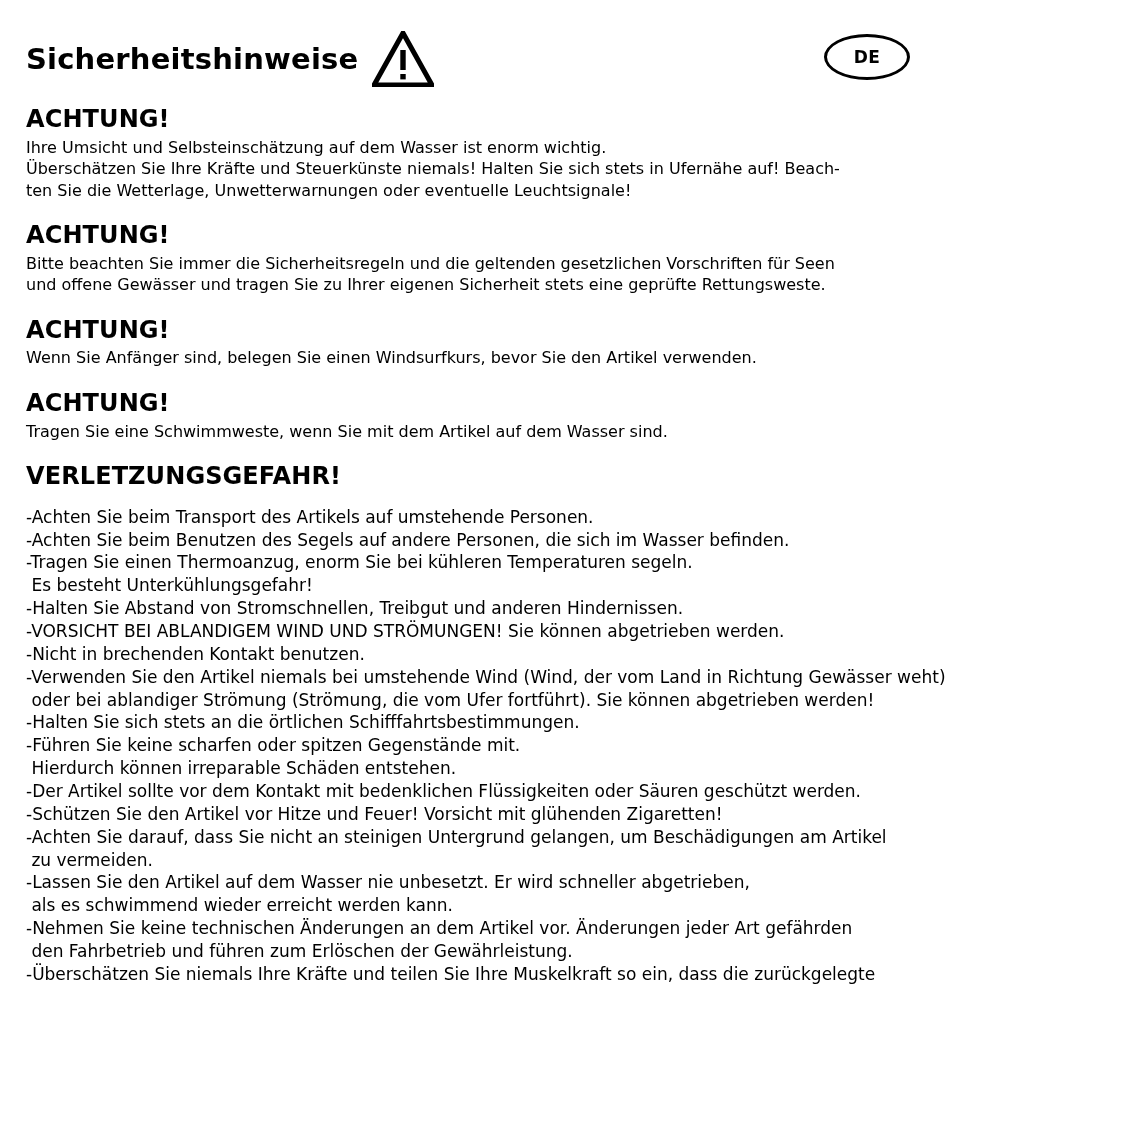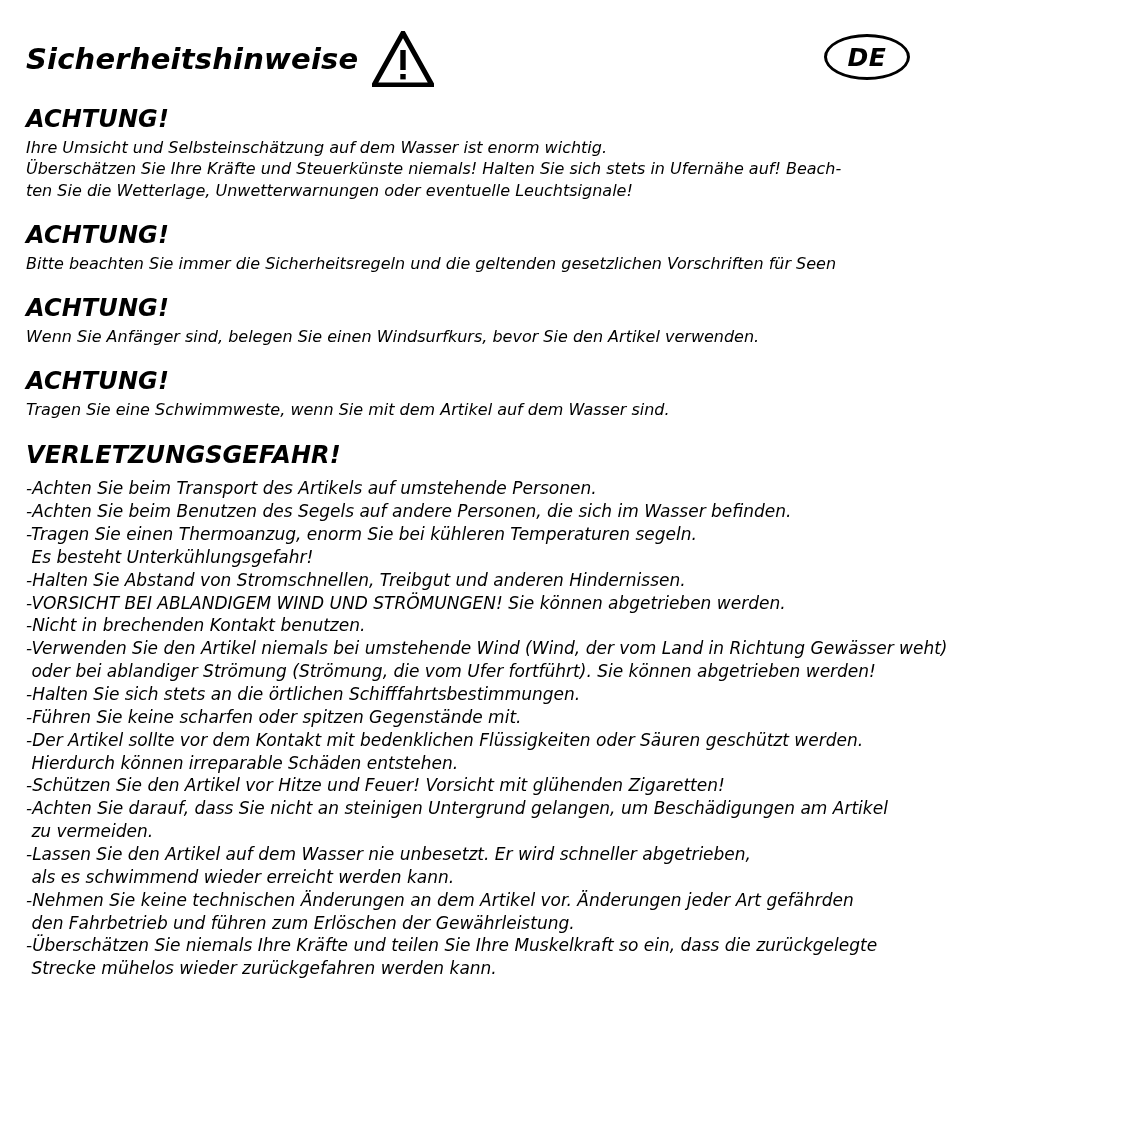--- a/index.html
+++ b/index.html
@@ -13,21 +13,20 @@
     font-family: "DejaVu Sans", sans-serif;
     color: #000000;
     overflow: hidden;
   }
   .page {
     position: relative;
     width: 942px;
     height: 1147px;
     box-sizing: border-box;
     padding: 22px 26px 12px 26px;
-    font-style: italic;
   }
 
   
   .header {
     position: relative;
     height: 74px;
     display: flex;
     align-items: center;
   }
   .title {
@@ -50,21 +49,21 @@
     width: 86px;
     height: 46px;
     border: 3px solid #000;
     border-radius: 50% / 50%;
     display: flex;
     align-items: center;
     justify-content: center;
     box-sizing: border-box;
   }
   .country-badge span {
-    font-size: 25px;
+    font-size: 17px;
     font-weight: bold;
     letter-spacing: 0.5px;
   }
 
   
   .content {
     margin-top: 8px;
   }
   .block {
     margin-bottom: 19px;
@@ -92,21 +91,21 @@
     margin: 0;
     padding: 0;
     list-style: none;
   }
   .list li {
     font-size: 17px;
     line-height: 1.345;
     white-space: pre;
   }
   .injury-block .heading {
-    margin-bottom: 7px;
+    margin-bottom: 14px;
   }
 </style>
 </head>
 <body>
 
 <div class="page">
 
   <div class="header">
     <div class="title">Sicherheitshinweise</div>
     <svg class="warn-triangle" viewBox="0 0 62 56">
@@ -127,20 +126,21 @@
         <span class="line">Ihre Umsicht und Selbsteinschätzung auf dem Wasser ist enorm wichtig.</span>
         <span class="line">Überschätzen Sie Ihre Kräfte und Steuerkünste niemals! Halten Sie sich stets in Ufernähe auf! Beach-</span>
         <span class="line">ten Sie die Wetterlage, Unwetterwarnungen oder eventuelle Leuchtsignale!</span>
       </div>
     </div>
 
     <div class="block">
       <div class="heading">ACHTUNG!</div>
       <div class="para">
         <span class="line">Bitte beachten Sie immer die Sicherheitsregeln und die geltenden gesetzlichen Vorschriften für Seen</span>
+        <span class="line">und offene Gewässer und tragen Sie zu Ihrer eigenen Sicherheit stets eine geprüfte Rettungsweste.</span>
       </div>
     </div>
 
     <div class="block">
       <div class="heading">ACHTUNG!</div>
       <div class="para">
         <span class="line">Wenn Sie Anfänger sind, belegen Sie einen Windsurfkurs, bevor Sie den Artikel verwenden.</span>
       </div>
     </div>
 
@@ -158,28 +158,27 @@
         <li>-Achten Sie beim Benutzen des Segels auf andere Personen, die sich im Wasser befinden.</li>
         <li>-Tragen Sie einen Thermoanzug, enorm Sie bei kühleren Temperaturen segeln.</li>
         <li> Es besteht Unterkühlungsgefahr!</li>
         <li>-Halten Sie Abstand von Stromschnellen, Treibgut und anderen Hindernissen.</li>
         <li>-VORSICHT BEI ABLANDIGEM WIND UND STRÖMUNGEN! Sie können abgetrieben werden.</li>
         <li>-Nicht in brechenden Kontakt benutzen.</li>
         <li>-Verwenden Sie den Artikel niemals bei umstehende Wind (Wind, der vom Land in Richtung Gewässer weht)</li>
         <li> oder bei ablandiger Strömung (Strömung, die vom Ufer fortführt). Sie können abgetrieben werden!</li>
         <li>-Halten Sie sich stets an die örtlichen Schifffahrtsbestimmungen.</li>
         <li>-Führen Sie keine scharfen oder spitzen Gegenstände mit.</li>
+        <li> Hierdurch können irreparable Schäden entstehen.</li>
         <li>-Der Artikel sollte vor dem Kontakt mit bedenklichen Flüssigkeiten oder Säuren geschützt werden.</li>
-        <li> Hierdurch können irreparable Schäden entstehen.</li>
         <li>-Schützen Sie den Artikel vor Hitze und Feuer! Vorsicht mit glühenden Zigaretten!</li>
         <li>-Achten Sie darauf, dass Sie nicht an steinigen Untergrund gelangen, um Beschädigungen am Artikel</li>
         <li> zu vermeiden.</li>
         <li>-Lassen Sie den Artikel auf dem Wasser nie unbesetzt. Er wird schneller abgetrieben,</li>
         <li> als es schwimmend wieder erreicht werden kann.</li>
         <li>-Nehmen Sie keine technischen Änderungen an dem Artikel vor. Änderungen jeder Art gefährden</li>
         <li> den Fahrbetrieb und führen zum Erlöschen der Gewährleistung.</li>
         <li>-Überschätzen Sie niemals Ihre Kräfte und teilen Sie Ihre Muskelkraft so ein, dass die zurückgelegte</li>
-        <li> Strecke mühelos wieder zurückgefahren werden kann.</li>
       </ul>
     </div>
 
   </div>
 </div>
 
 </body></html>

